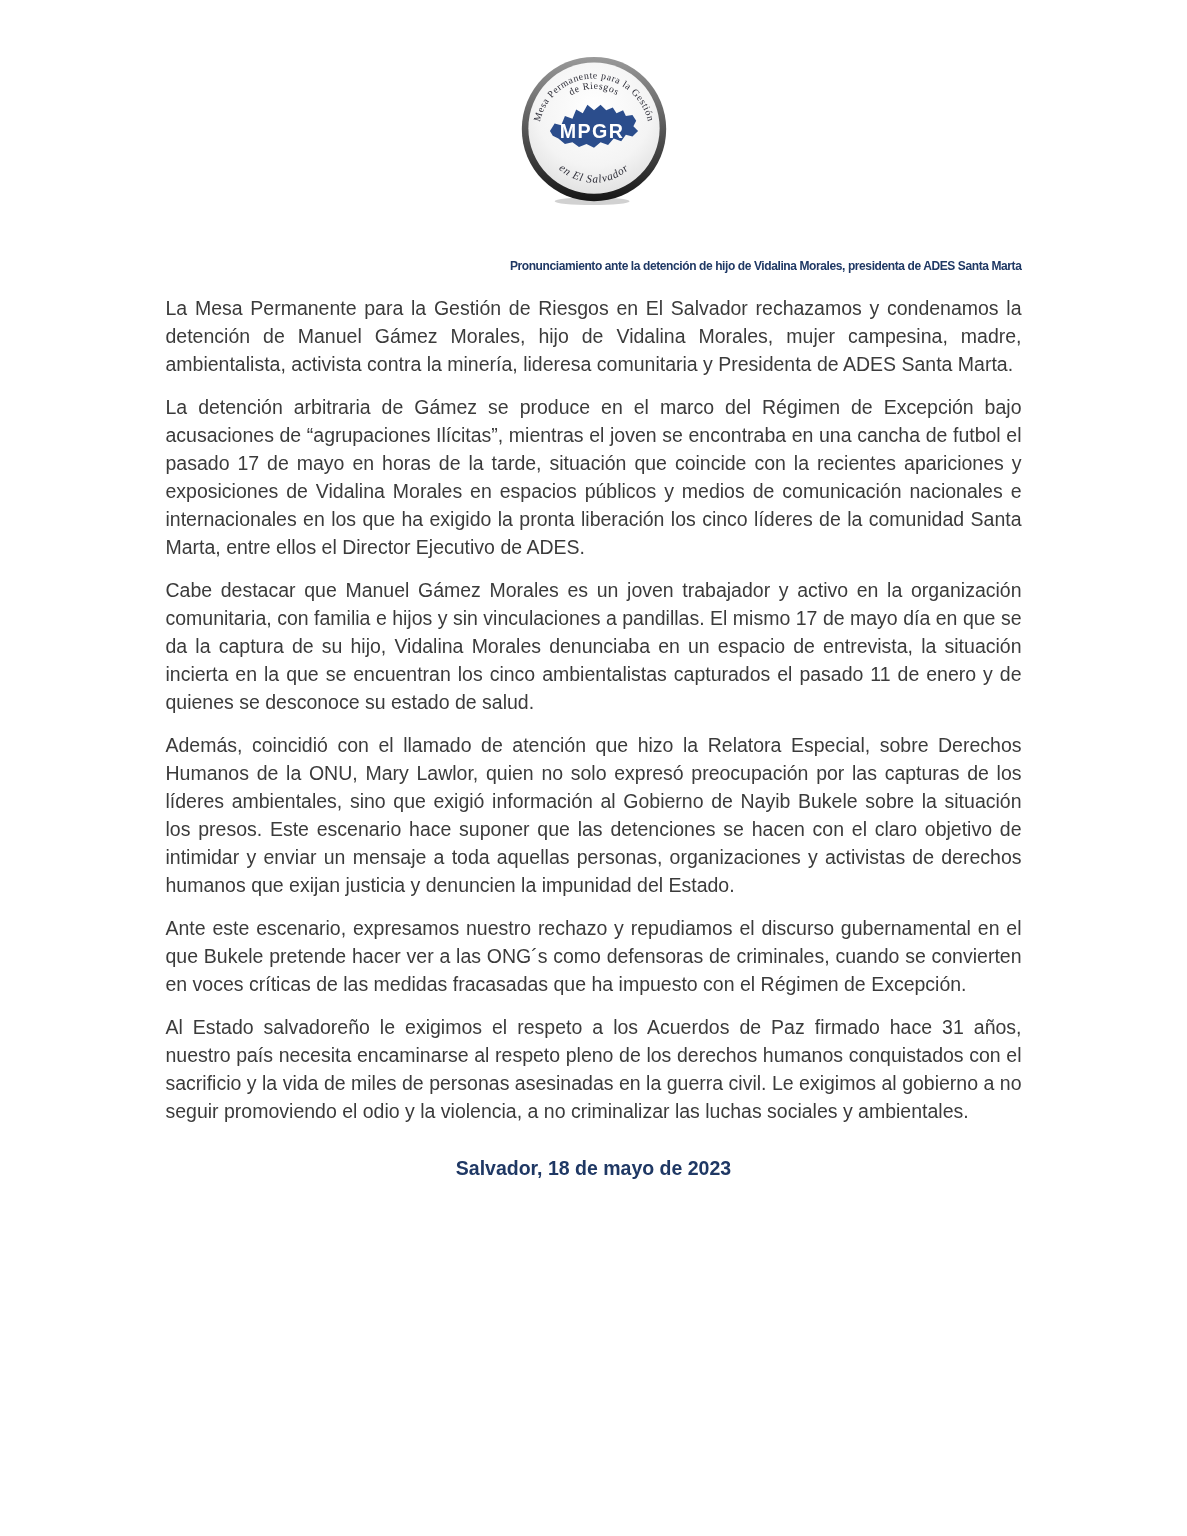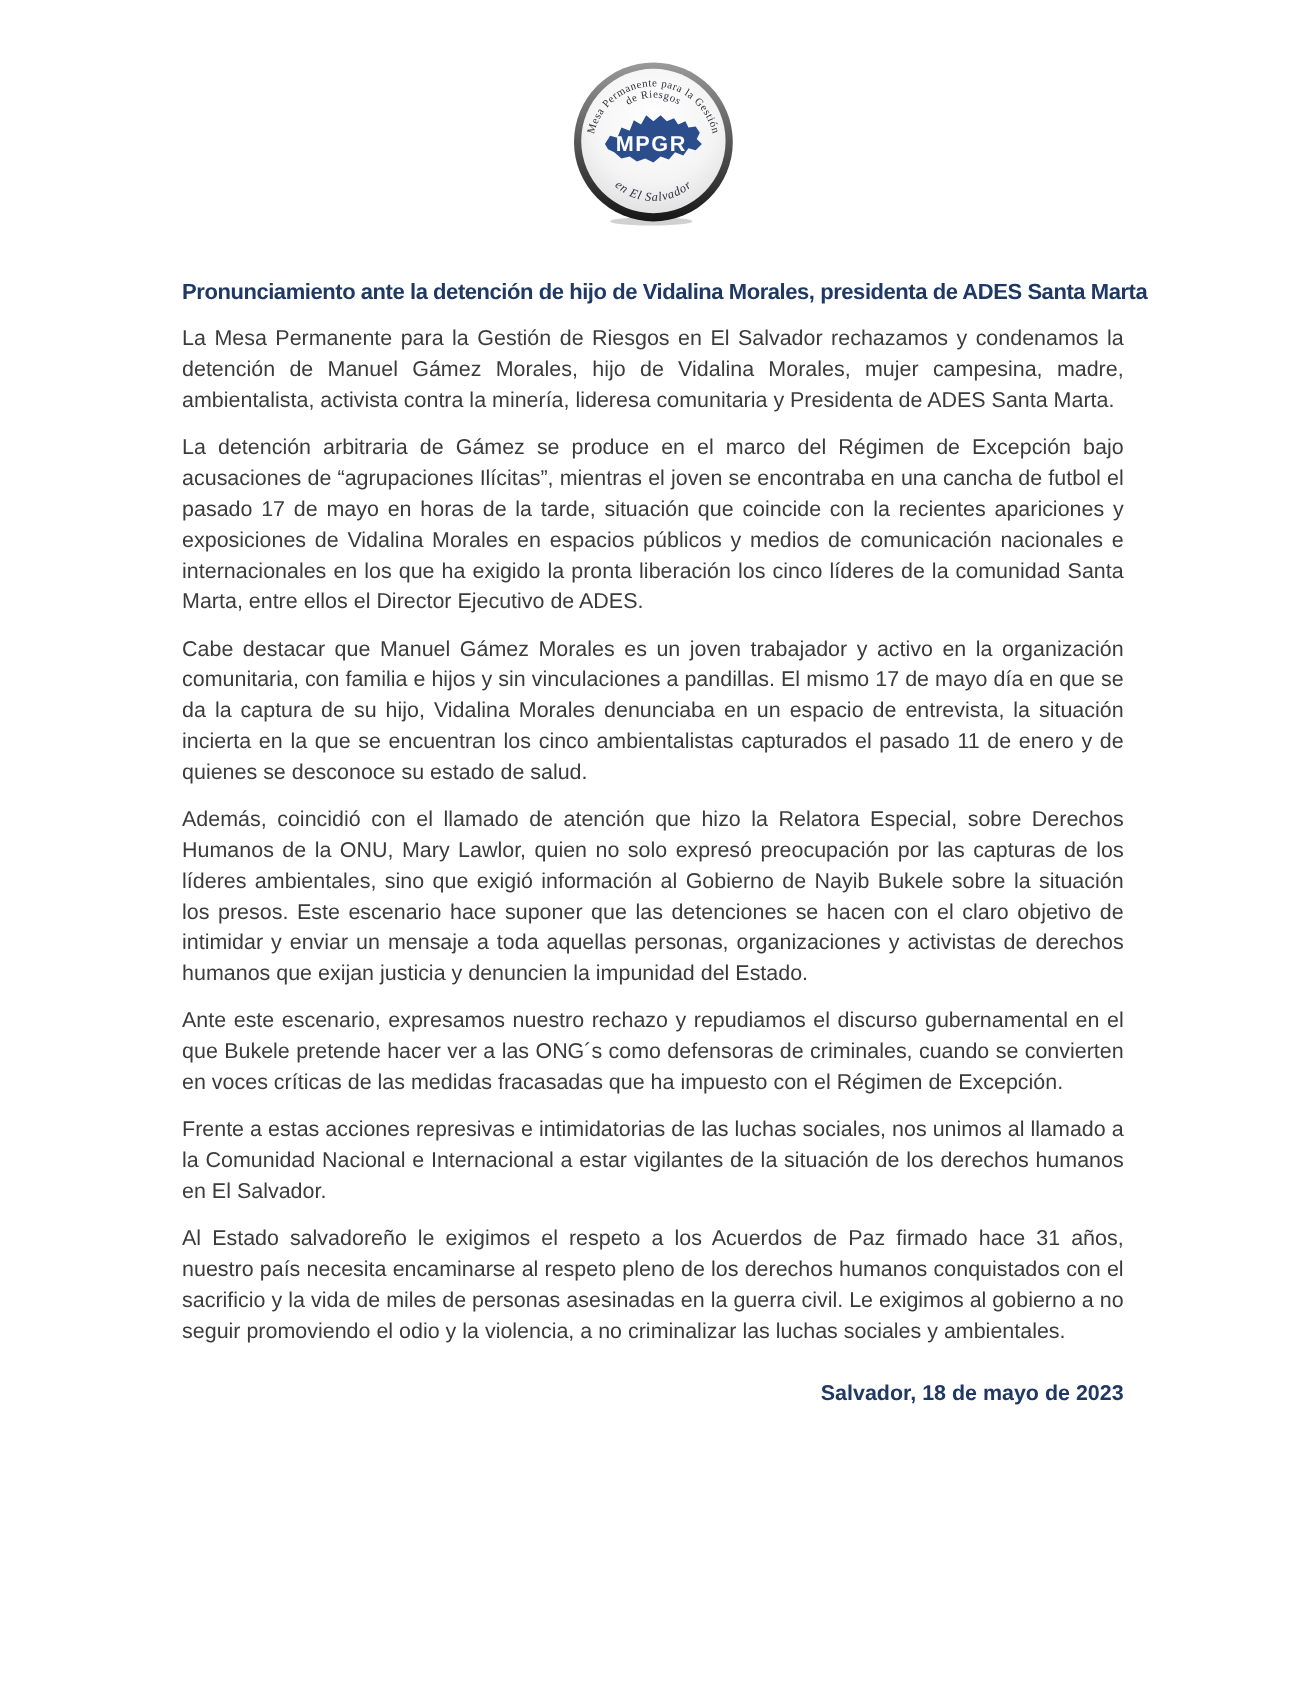--- a/index.html
+++ b/index.html
@@ -18,41 +18,42 @@
   .logo-wrap {
     padding-top: 54px;
     display: flex;
     justify-content: center;
   }
   .content {
     width: 856px;
     margin: 48px auto 0 auto;
   }
   .doc-title {
-    font-size: 20px;
+    font-size: 12px;
     line-height: 24px;
     font-weight: bold;
     color: var(--accent, #1f3864);
     letter-spacing: -0.4px;
     white-space: nowrap;
     margin: 0 0 16px 0;
+    text-align: right;
   }
   .body-par {
     font-size: 19.5px;
     line-height: 28px;
     color: var(--body-text, #3b3b3b);
     text-align: justify;
     margin: 0 0 15px 0;
   }
   .date-line {
     font-size: 19.5px;
     line-height: 28px;
     font-weight: bold;
     color: var(--accent, #1f3864);
-    text-align: right;
+    text-align: center;
     margin: 29px 0 0 0;
   }
   
   .arc-text {
     font-family: "Liberation Serif", serif;
     fill: #2e2e38;
   }
   .arc-text-top   { font-size: 10.5px; letter-spacing: 0.6px; }
   .arc-text-top2  { font-size: 10.5px; letter-spacing: 0.6px; }
   .arc-text-bottom{ font-size: 12px; font-style: italic; letter-spacing: 0.8px; }
@@ -112,19 +113,18 @@
   </div>
 
   <div class="content">
     <h1 class="doc-title">Pronunciamiento ante la detención de hijo de Vidalina Morales, presidenta de ADES Santa Marta</h1>
 
     <p class="body-par">La Mesa Permanente para la Gestión de Riesgos en El Salvador rechazamos y condenamos la detención de Manuel Gámez Morales, hijo de Vidalina Morales, mujer campesina, madre, ambientalista, activista contra la minería, lideresa comunitaria y Presidenta de ADES Santa Marta.</p>
     <p class="body-par">La detención arbitraria de Gámez se produce en el marco del Régimen de Excepción bajo acusaciones de “agrupaciones Ilícitas”,  mientras el joven se encontraba en una cancha de futbol el pasado 17 de mayo en horas de la tarde, situación que coincide con la recientes apariciones y exposiciones  de Vidalina Morales en espacios públicos y medios de comunicación nacionales e internacionales en los que ha exigido la pronta liberación los cinco líderes de la comunidad Santa Marta, entre ellos el Director Ejecutivo de ADES.</p>
     <p class="body-par">Cabe destacar que Manuel Gámez Morales es un joven trabajador y activo en la organización comunitaria, con familia e hijos y sin vinculaciones a pandillas. El mismo 17 de mayo día en que se da la captura de su hijo, Vidalina Morales denunciaba en un espacio de entrevista, la situación incierta en la que se encuentran los cinco ambientalistas capturados el pasado 11 de enero y de quienes se desconoce su estado de salud.</p>
     <p class="body-par">Además, coincidió con el llamado de atención que hizo la Relatora Especial, sobre Derechos Humanos de la ONU, Mary Lawlor, quien no solo expresó preocupación por las capturas de los líderes ambientales, sino que exigió información al Gobierno de Nayib Bukele sobre la situación los presos. Este escenario hace suponer que las detenciones se hacen con el claro objetivo de intimidar y enviar un mensaje a toda aquellas personas, organizaciones y activistas de derechos humanos que exijan justicia y denuncien la impunidad del Estado.</p>
     <p class="body-par">Ante este escenario, expresamos nuestro rechazo y repudiamos el discurso gubernamental en el que Bukele pretende hacer ver a las ONG´s como defensoras de criminales, cuando se convierten en voces críticas de las medidas fracasadas que ha impuesto con el Régimen de Excepción.</p>
-    <p class="body-par">Frente a estas acciones represivas e intimidatorias de las luchas sociales, nos unimos al llamado a la Comunidad Nacional e Internacional a estar vigilantes de la situación de los derechos humanos en El Salvador.</p>
     <p class="body-par">Al Estado salvadoreño le exigimos el respeto a los Acuerdos de Paz firmado hace 31 años, nuestro país necesita encaminarse al respeto pleno de los derechos humanos conquistados con el sacrificio y la vida de miles de personas asesinadas en la guerra civil. Le exigimos al gobierno a no seguir promoviendo el odio y la violencia, a no criminalizar las luchas sociales y ambientales.</p>
 
     <p class="date-line">Salvador, 18 de mayo de 2023</p>
   </div>
 
 </div>
 
 </body></html>

